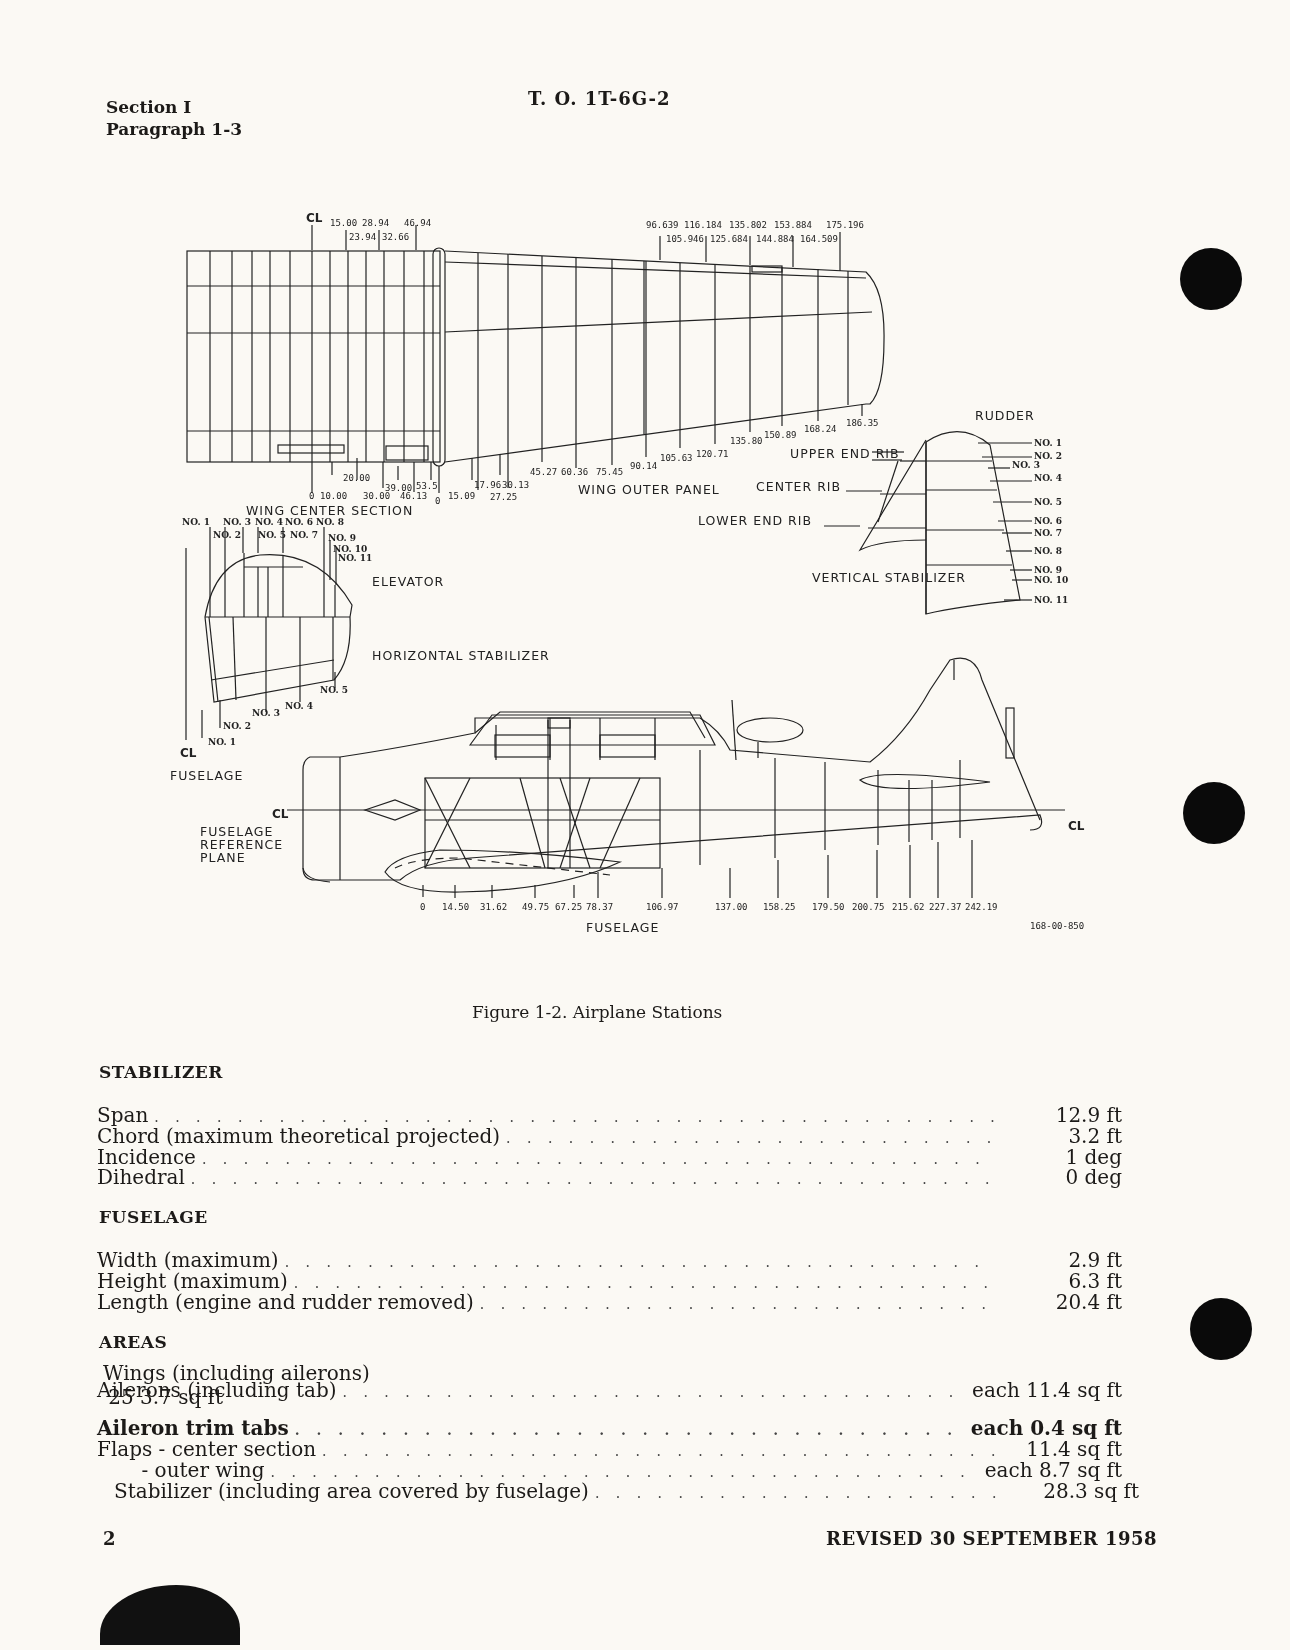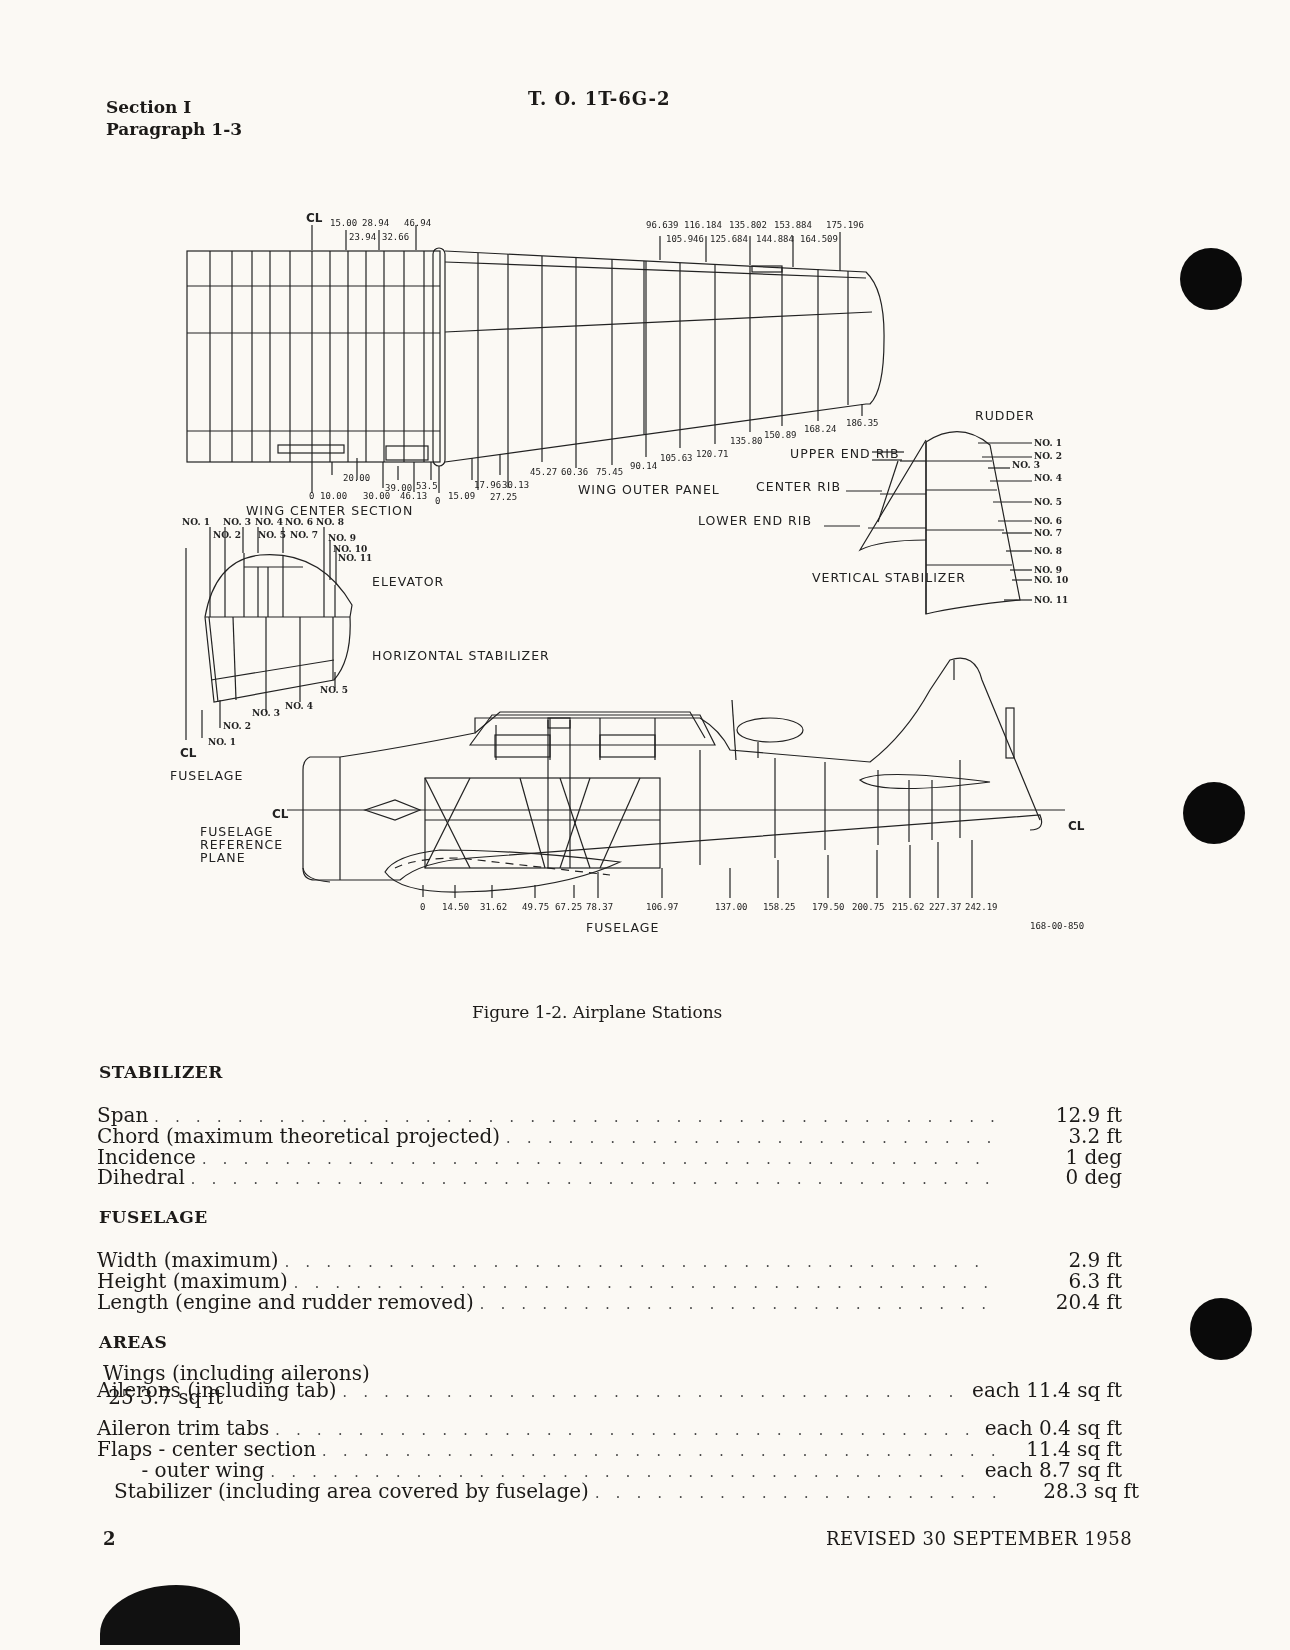--- a/index.html
+++ b/index.html
@@ -14,21 +14,21 @@
   .diag line,.diag path,.diag rect,.diag polyline,.diag ellipse{stroke:#222;fill:none;stroke-width:1.2;}
   .caption{position:absolute;left:472px;top:1002px;font-size:17px;}
   .sec-title{position:absolute;left:99px;font-weight:bold;font-size:17px;letter-spacing:0.5px;}
   .row{position:absolute;left:97px;width:1025px;height:21px;display:flex;align-items:baseline;font-size:20px;justify-content:center;}
   .row .lab{white-space:nowrap;}
   .row .dots{flex:1;overflow:hidden;white-space:nowrap;margin:0 6px;letter-spacing:6px;color:#444;font-size:14px;}
   .row .dots::before{content:". . . . . . . . . . . . . . . . . . . . . . . . . . . . . . . . . . . . . . . . . . . . . . . . . . . . . . . . . . . . . . . . . . . . . . . . . . . . . . . . . . . . . . . . . . . . . . . . . . . . . . . . . . . . . . . . . . . . . . . . . . . . . . . . . . . . . . . . . . . . . . . . . . . . . . . . . ";}
   .row .val{white-space:nowrap;min-width:120px;text-align:right;}
   .punch{position:absolute;width:62px;height:62px;border-radius:50%;background:#0a0a0a;}
   .footer-l{position:absolute;left:103px;top:1528px;font-weight:bold;font-size:18px;}
-  .footer-r{position:absolute;left:826px;top:1528px;font-weight:normal;font-size:18px;letter-spacing:0.5px;}
+  .footer-r{position:absolute;left:826px;top:1528px;font-weight:bold;font-size:18px;letter-spacing:0.5px;}
   .smudge{position:absolute;left:100px;top:1585px;width:140px;height:60px;background:#111;border-radius:60% 50% 0 0/90% 80% 0 0;}
 </style>
 </head>
 <body>
 
 <div class="abs hdr" style="left:106px;top:96px;">Section I</div>
 <div class="abs hdr" style="left:106px;top:118px;">Paragraph 1-3</div>
 <div class="abs hdr" style="left:528px;top:88px;font-size:18px;letter-spacing:1px;">T. O. 1T-6G-2</div>
 
 <div class="punch" style="left:1180px;top:248px;"></div>
@@ -419,21 +419,21 @@
 <div class="row" style="top:1374px;flex-direction:column;">
     <span class="lab">Wings (including ailerons)</span>
     <span class="dots"></span>
     <span class="val">25 3.7 sq ft</span>
   </div>
 <div class="row" style="top:1378px;">
     <span class="lab">Ailerons (including tab)</span>
     <span class="dots"></span>
     <span class="val">each 11.4 sq ft</span>
   </div>
-<div class="row" style="top:1416px;">
+<div class="row" style="top:1416px;font-weight:bold;">
     <span class="lab">Aileron trim tabs</span>
     <span class="dots"></span>
     <span class="val">each 0.4 sq ft</span>
   </div>
 <div class="row" style="top:1437px;">
     <span class="lab">Flaps - center section</span>
     <span class="dots"></span>
     <span class="val">11.4 sq ft</span>
   </div>
 <div class="row" style="top:1458px;">

